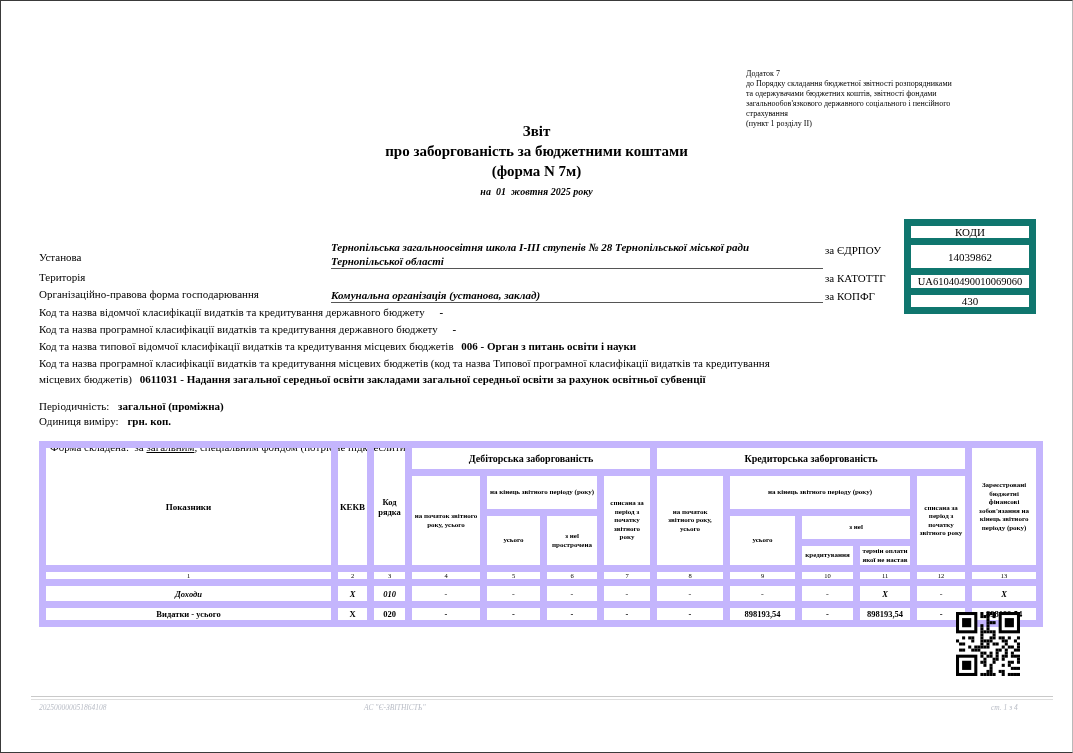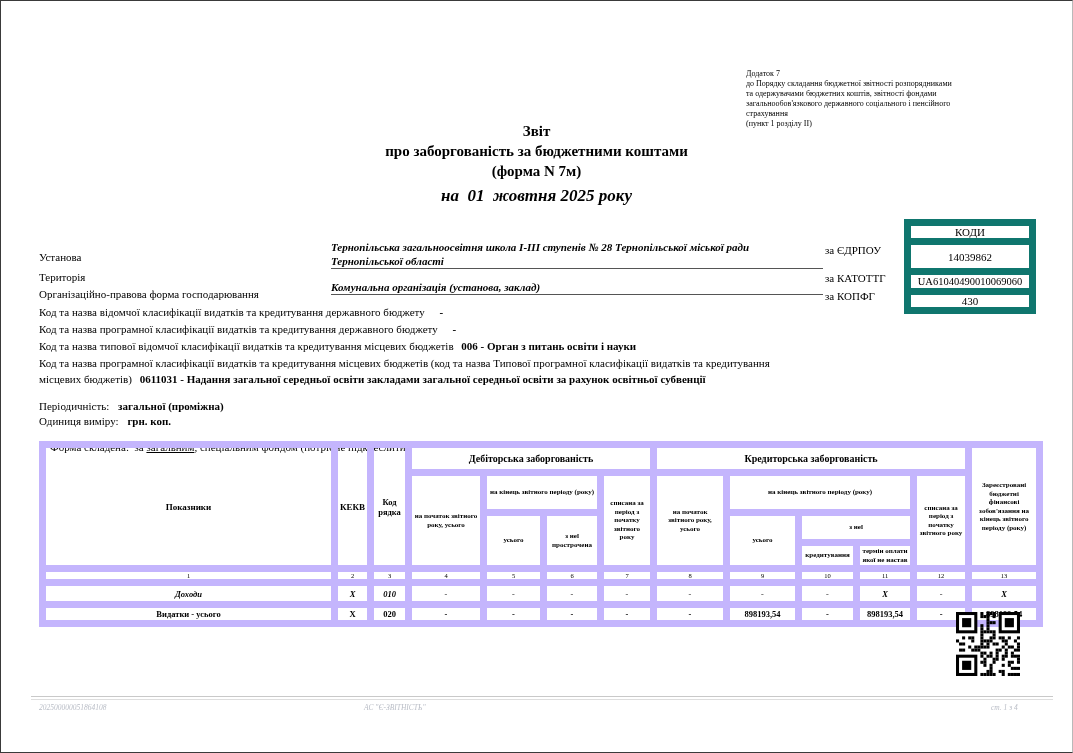--- a/index.html
+++ b/index.html
@@ -6,21 +6,21 @@
   #page{position:relative;width:1071px;height:751px;background:#fff;
         font-family:"Liberation Serif",serif;color:#000;overflow:hidden;
         border-top:1px solid #3a3a3a;border-left:1px solid #3a3a3a;
         border-bottom:1px solid #3a3a3a;border-right:1px solid #b9b9b9;}
   .abs{position:absolute;}
   
   .annex{left:745px;top:68px;width:312px;font-size:8px;line-height:10px;}
   
   .title-block{left:0;top:120px;width:1071px;text-align:center;font-weight:bold;}
   .title-line{font-size:15px;line-height:20px;}
-  .date-line{font-size:17px;font-style:italic;margin-top:5px;white-space:pre-wrap;}
+  .date-line{font-size:10px;font-style:italic;margin-top:5px;white-space:pre-wrap;}
   
   .codes{left:903px;top:218px;width:132px;border-collapse:collapse;}
   .codes td{border:7px solid #0f766e;text-align:center;font-size:11px;padding:0;}
   .code-label{font-size:11px;}
   
   .org-label{font-size:11px;}
   .org-value{font-weight:bold;font-style:italic;font-size:11px;line-height:14px;
              border-bottom:1px solid #555;width:492px;}
   
   .cls{font-size:11px;line-height:15px;}
@@ -82,21 +82,21 @@
   </tbody>
     </table>
   <div class="abs code-label" style="left:824px;top:243px;">за ЄДРПОУ</div>
   <div class="abs code-label" style="left:824px;top:271px;">за КАТОТТГ</div>
   <div class="abs code-label" style="left:824px;top:289px;">за КОПФГ</div>
 
   <div class="abs org-label" style="left:38px;top:250px;">Установа</div>
   <div class="abs org-value" style="left:330px;top:239px;font-style:italic;">Тернопільська загальноосвітня школа І-ІІІ ступенів № 28 Тернопільської міської ради Тернопільської області</div>
   <div class="abs org-label" style="left:38px;top:270px;">Територія</div>
   <div class="abs org-label" style="left:38px;top:287px;">Організаційно-правова  форма  господарювання</div>
-  <div class="abs org-value" style="left:330px;top:279px;">Комунальна організація (установа, заклад)</div>
+  <div class="abs org-value" style="left:330px;top:287px;">Комунальна організація (установа, заклад)</div>
 
   <div class="abs cls" style="left:38px;top:304px;">
     <span>Код та назва відомчої класифікації видатків та кредитування державного бюджету</span>
     <span class="b" style="margin-left:12px;">-</span>
   </div>
   <div class="abs cls" style="left:38px;top:321px;">
     <span>Код та назва програмної класифікації видатків та кредитування державного бюджету</span>
     <span class="b" style="margin-left:12px;">-</span>
   </div>
   <div class="abs cls" style="left:38px;top:338px;">

